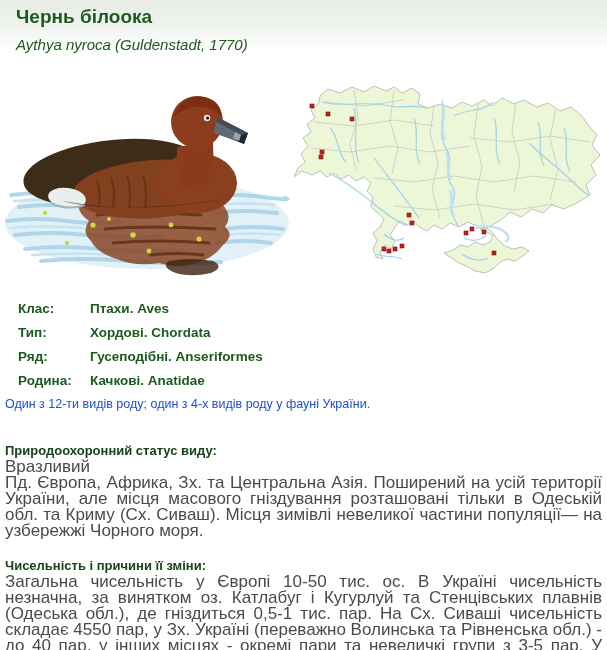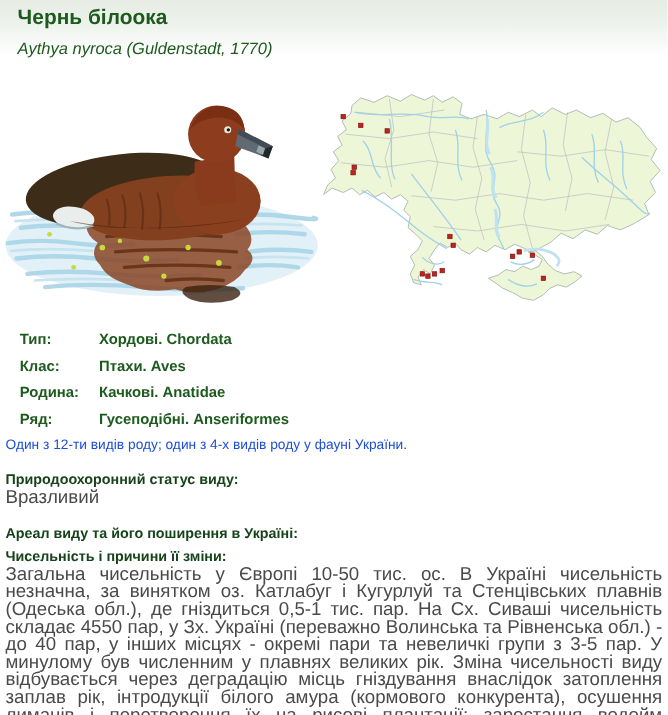--- a/index.html
+++ b/index.html
@@ -20,22 +20,22 @@
     position:absolute;top:36px;left:16px;
     font-size:15px;font-weight:normal;font-style:italic;color:var(--green,#1d5a1d);
   }
   .duck-fig{position:absolute;top:75px;left:1px;width:292px;height:214px;}
   .map-fig{position:absolute;top:78px;left:294px;width:313px;height:206px;}
   .content{position:absolute;top:297px;left:5px;right:5px;}
   .tax-table{margin-left:13px;}
   .tax-row{line-height:24px;font-size:13.5px;font-weight:bold;color:var(--green,#235c23);}
   .tax-label{display:inline-block;width:72px;}
   .tax-note{margin-top:4px;font-size:12.5px;color:#1d4ed8;}
-  .sec-heading{margin-top:17px;font-size:13px;font-weight:bold;line-height:16px;color:var(--green-dark,#16431a);}
-  .sec-heading.tight{margin-top:5px;}
+  .sec-heading{margin-top:32px;font-size:13px;font-weight:bold;line-height:16px;color:var(--green-dark,#16431a);}
+  .sec-heading.tight{margin-top:19px;}
   .sec-body{font-size:17px;line-height:16px;color:#4a4a4a;text-align:justify;}
 </style>
 </head>
 <body>
 
 <div class="top-gradient"></div>
 
 <div class="page-title">Чернь білоока</div>
 <div class="sci-name">Aythya nyroca (Guldenstadt, 1770)</div>
 
@@ -187,35 +187,35 @@
         <rect x="176" y="149" width="4" height="4" fill="#c0231a" stroke="#7c120e" stroke-width="0.6"></rect>
         <rect x="188" y="152" width="4" height="4" fill="#c0231a" stroke="#7c120e" stroke-width="0.6"></rect>
         <rect x="198" y="173" width="4" height="4" fill="#c0231a" stroke="#7c120e" stroke-width="0.6"></rect>
       </g>
 </svg>
 </div>
 
 <div class="content">
   <div class="tax-table">
     <div class="tax-row">
+      <span class="tax-label">Клас:</span><span>Птахи. Aves</span>
+    </div>
+    <div class="tax-row">
       <span class="tax-label">Тип:</span><span>Хордові. Chordata</span>
     </div>
     <div class="tax-row">
-      <span class="tax-label">Клас:</span><span>Птахи. Aves</span>
+      <span class="tax-label">Ряд:</span><span>Гусеподібні. Anseriformes</span>
     </div>
     <div class="tax-row">
       <span class="tax-label">Родина:</span><span>Качкові. Anatidae</span>
-    </div>
-    <div class="tax-row">
-      <span class="tax-label">Ряд:</span><span>Гусеподібні. Anseriformes</span>
     </div>
   </div>
 
   <div class="tax-note">Один з 12-ти видів роду; один з 4-х видів роду у фауні України.</div>
 
   <div class="sec-heading">Природоохоронний статус виду:</div>
   <div class="sec-body">Вразливий</div>
 
-  <div class="sec-heading">Ареал виду та його поширення в Україні:</div>
+  <div class="sec-body">Пд. Європа, Африка, Зх. та Центральна Азія. Поширений на усій території України, але місця масового гніздування розташовані тільки в Одеській обл. та Криму (Сх. Сиваш). Місця зимівлі невеликої частини популяції— на узбережжі Чорного моря.</div>
 
   <div class="sec-heading tight">Чисельність і причини її зміни:</div>
   <div class="sec-body">Загальна чисельність у Європі 10-50 тис. ос. В Україні чисельність незначна, за винятком оз. Катлабуг і Кугурлуй та Стенцівських плавнів (Одеська обл.), де гніздиться 0,5-1 тис. пар. На Сх. Сиваші чисельність складає 4550 пар, у Зх. Україні (переважно Волинська та Рівненська обл.) - до 40 пар, у інших місцях - окремі пари та невеличкі групи з 3-5 пар. У минулому був численним у плавнях великих рік. Зміна чисельності виду відбувається через деградацію місць гніздування внаслідок затоплення заплав рік, інтродукції білого амура (кормового конкурента), осушення лиманів і перетворення їх на рисові плантації; заростання водойм очеретом через евтрофікацію, посилення фактору непокою, незаконне здобування мисливцями.</div>
 </div>
 
 </body></html>

